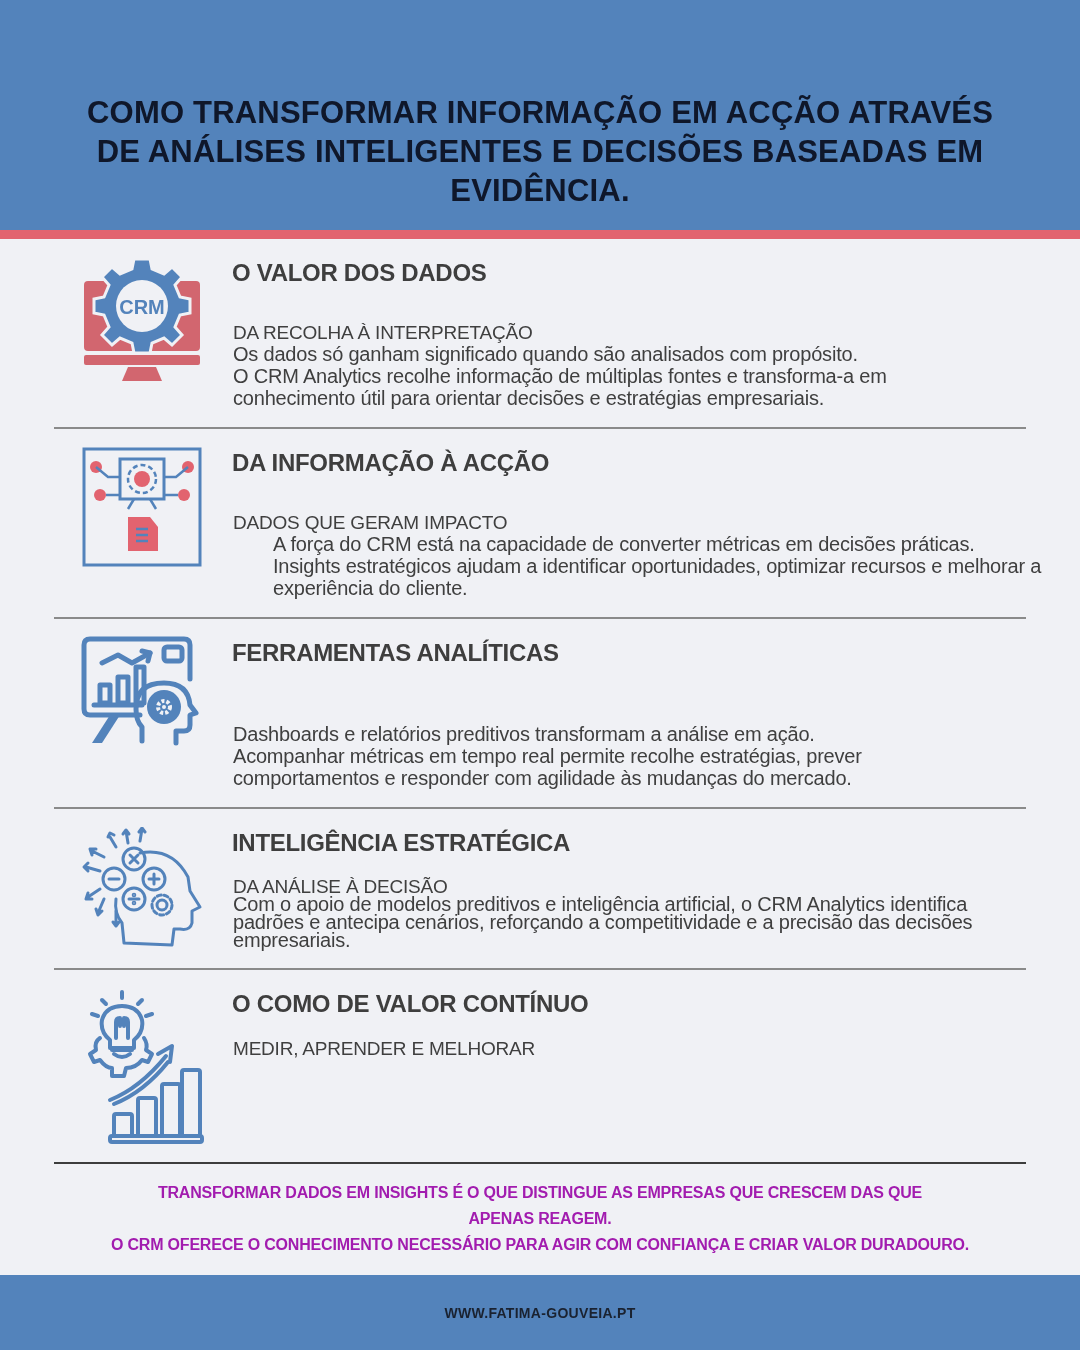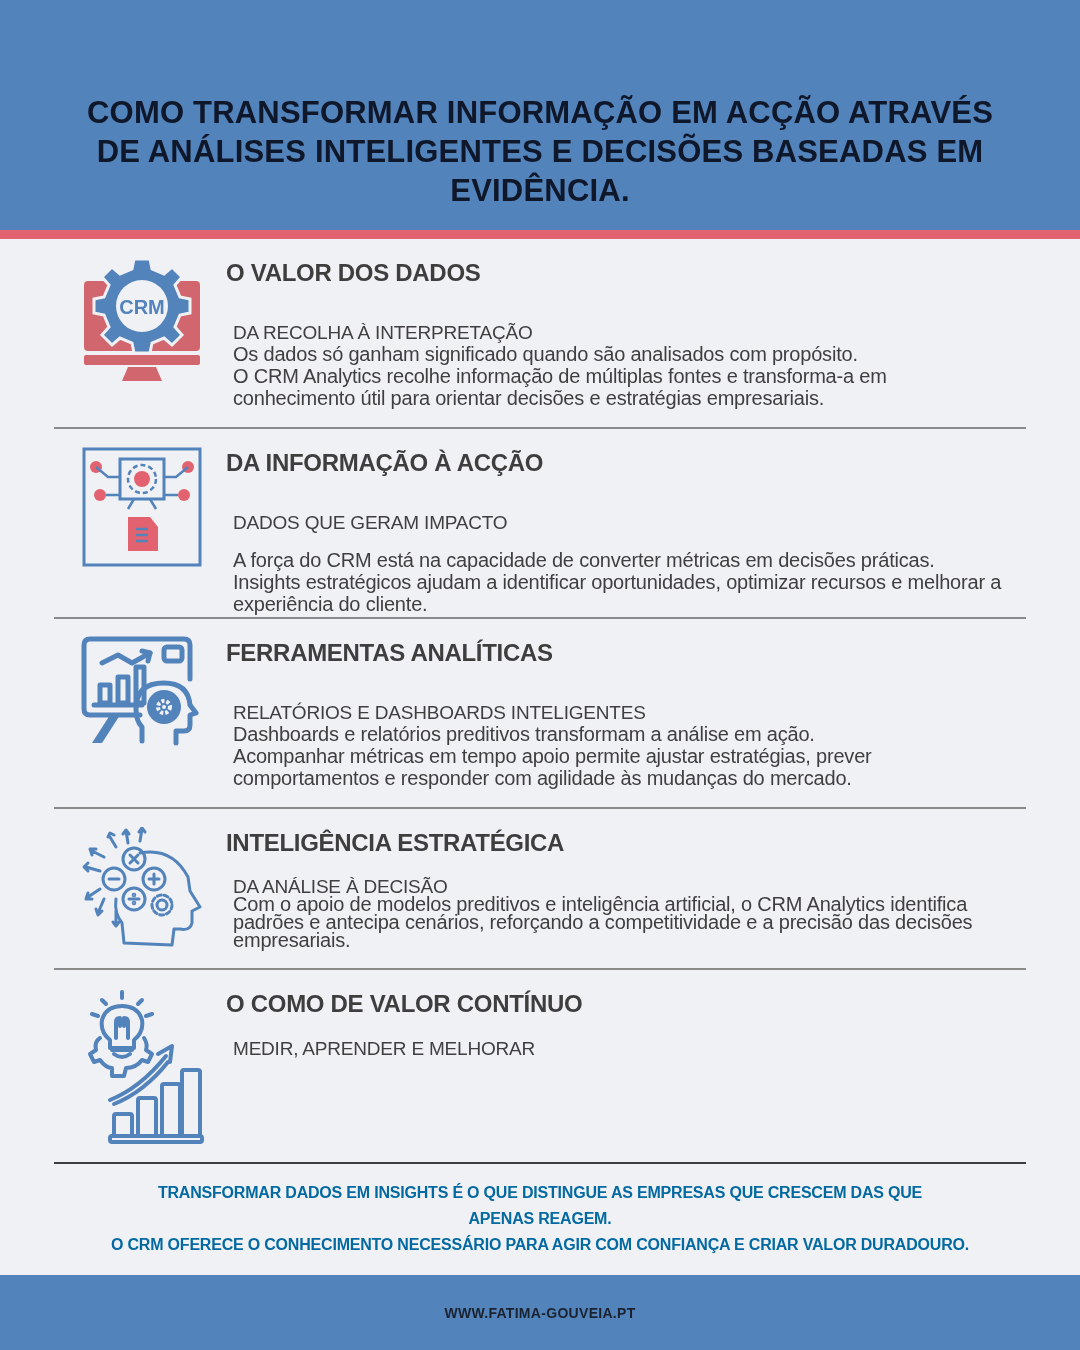--- a/index.html
+++ b/index.html
@@ -31,38 +31,38 @@
       background: #e2636f;
     }
     .section {
       position: absolute; left: 54px; width: 972px;
     }
     .section .icon {
       position: absolute; left: 26px; width: 124px; height: 124px;
     }
     .section .icon svg { width: 100%; height: 100%; display: block; }
     .section .title {
-      position: absolute; left: 172px; font-weight: bold; font-size: 24px;
+      position: absolute; left: 178px; font-weight: bold; font-size: 24px;
       color: #3e3e3e; letter-spacing: -0.3px;
     }
     .section .subtitle {
       position: absolute; left: 179px; font-size: 19px; color: #3f3f3f;
       letter-spacing: -0.2px;
     }
     .section .body {
       position: absolute; left: 179px; width: 780px; font-size: 20px; color: #3f3f3f;
       letter-spacing: -0.2px;
     }
     .section .body p { margin: 0; }
     .divider {
       position: absolute; left: 54px; width: 972px; height: 1.5px; background: #8a8a8a;
     }
     .closing {
       position: absolute; left: 60px; top: 1180px; width: 960px; text-align: center;
-      color: #0369a1; font-weight: bold; font-size: 16px; letter-spacing: -0.2px;
+      color: #a21caf; font-weight: bold; font-size: 16px; letter-spacing: -0.2px;
     }
     .closing .l { line-height: 26px; }
     .footer {
       position: absolute; left: 0; top: 1275px; width: 1080px; height: 75px;
       background: #5383bb; display: flex; align-items: center; justify-content: center;
     }
     .footer span {
       color: #1a2230; font-weight: bold; font-size: 14px; letter-spacing: 0.3px;
     }
   </style>
@@ -116,21 +116,21 @@
       <line x1="52" y1="52" x2="46" y2="62" stroke="#5383bb" stroke-width="2.5"></line>
       <line x1="68" y1="52" x2="74" y2="62" stroke="#5383bb" stroke-width="2.5"></line>
       <polygon points="46,70 68,70 76,80 76,104 46,104" fill="#e2636f"></polygon>
       <line x1="54" y1="82" x2="66" y2="82" stroke="#5383bb" stroke-width="2.5"></line>
       <line x1="54" y1="88" x2="66" y2="88" stroke="#5383bb" stroke-width="2.5"></line>
       <line x1="54" y1="94" x2="66" y2="94" stroke="#5383bb" stroke-width="2.5"></line>
     </svg>
   </div>
   <div class="title" style="top:20px;">DA INFORMAÇÃO À ACÇÃO</div>
   <div class="subtitle" style="top:83px;">DADOS QUE GERAM IMPACTO</div>
-  <div class="body" style="top:120px;line-height:22px;">
+  <div class="body" style="top:104px;line-height:22px;margin-left:40px;">
     <p>A força do CRM está na capacidade de converter métricas em decisões práticas.</p>
     <p>Insights estratégicos ajudam a identificar oportunidades, optimizar recursos e melhorar a experiência do cliente.</p>
   </div>
 </div>
 <div class="divider" style="top:617px;"></div>
 
 <div class="section" style="top:619px;height:242px;">
   <div class="icon" style="top:16px;height:114px;width:124px;">
     <svg viewBox="0 0 124 114">
       <g fill="none" stroke="#5383bb" stroke-width="5" stroke-linejoin="round" stroke-linecap="round">
@@ -144,24 +144,23 @@
         <line x1="14" y1="70" x2="62" y2="70"></line>
         <path d="M62,106 L62,92 Q56,86 56,74 Q56,48 84,48 Q108,48 110,70 L116,78 L110,80 L110,90 Q110,96 104,96 L96,96 L96,108"></path>
       </g>
       <polygon points="30,80 40,80 22,108 12,108" fill="#5383bb"></polygon>
       <circle cx="84" cy="72" r="17" fill="#5383bb"></circle>
       <circle cx="84" cy="72" r="6" fill="none" stroke="#f0f1f5" stroke-width="4" stroke-dasharray="3 2"></circle>
       <circle cx="84" cy="72" r="2" fill="#f0f1f5"></circle>
     </svg>
   </div>
   <div class="title" style="top:20px;">FERRAMENTAS ANALÍTICAS</div>
-  <div class="subtitle" style="top:83px;">RELATÓRIOS E DASHBOARDS INTELIGENTES</div>
   <div class="body" style="top:104px;line-height:22px;">
     <p>Dashboards e relatórios preditivos transformam a análise em ação.</p>
-    <p>Acompanhar métricas em tempo apoio permite ajustar estratégias, prever comportamentos e responder com agilidade às mudanças do mercado.</p>
+    <p>Acompanhar métricas em tempo real permite recolhe estratégias, prever comportamentos e responder com agilidade às mudanças do mercado.</p>
   </div>
 </div>
 <div class="divider" style="top:807px;"></div>
 
 <div class="section" style="top:809px;height:160px;">
   <div class="icon" style="top:18px;height:124px;width:124px;">
     <svg viewBox="0 0 124 124">
       <g fill="none" stroke="#5383bb" stroke-width="3" stroke-linecap="round" stroke-linejoin="round">
         <path d="M60,26 Q92,20 108,50 L110,64 L120,80 L112,84 L112,96 Q110,104 100,102 L94,102 L92,118 L44,116 L42,96 Q34,86 36,72"></path>
         <circle cx="54" cy="32" r="11"></circle>

